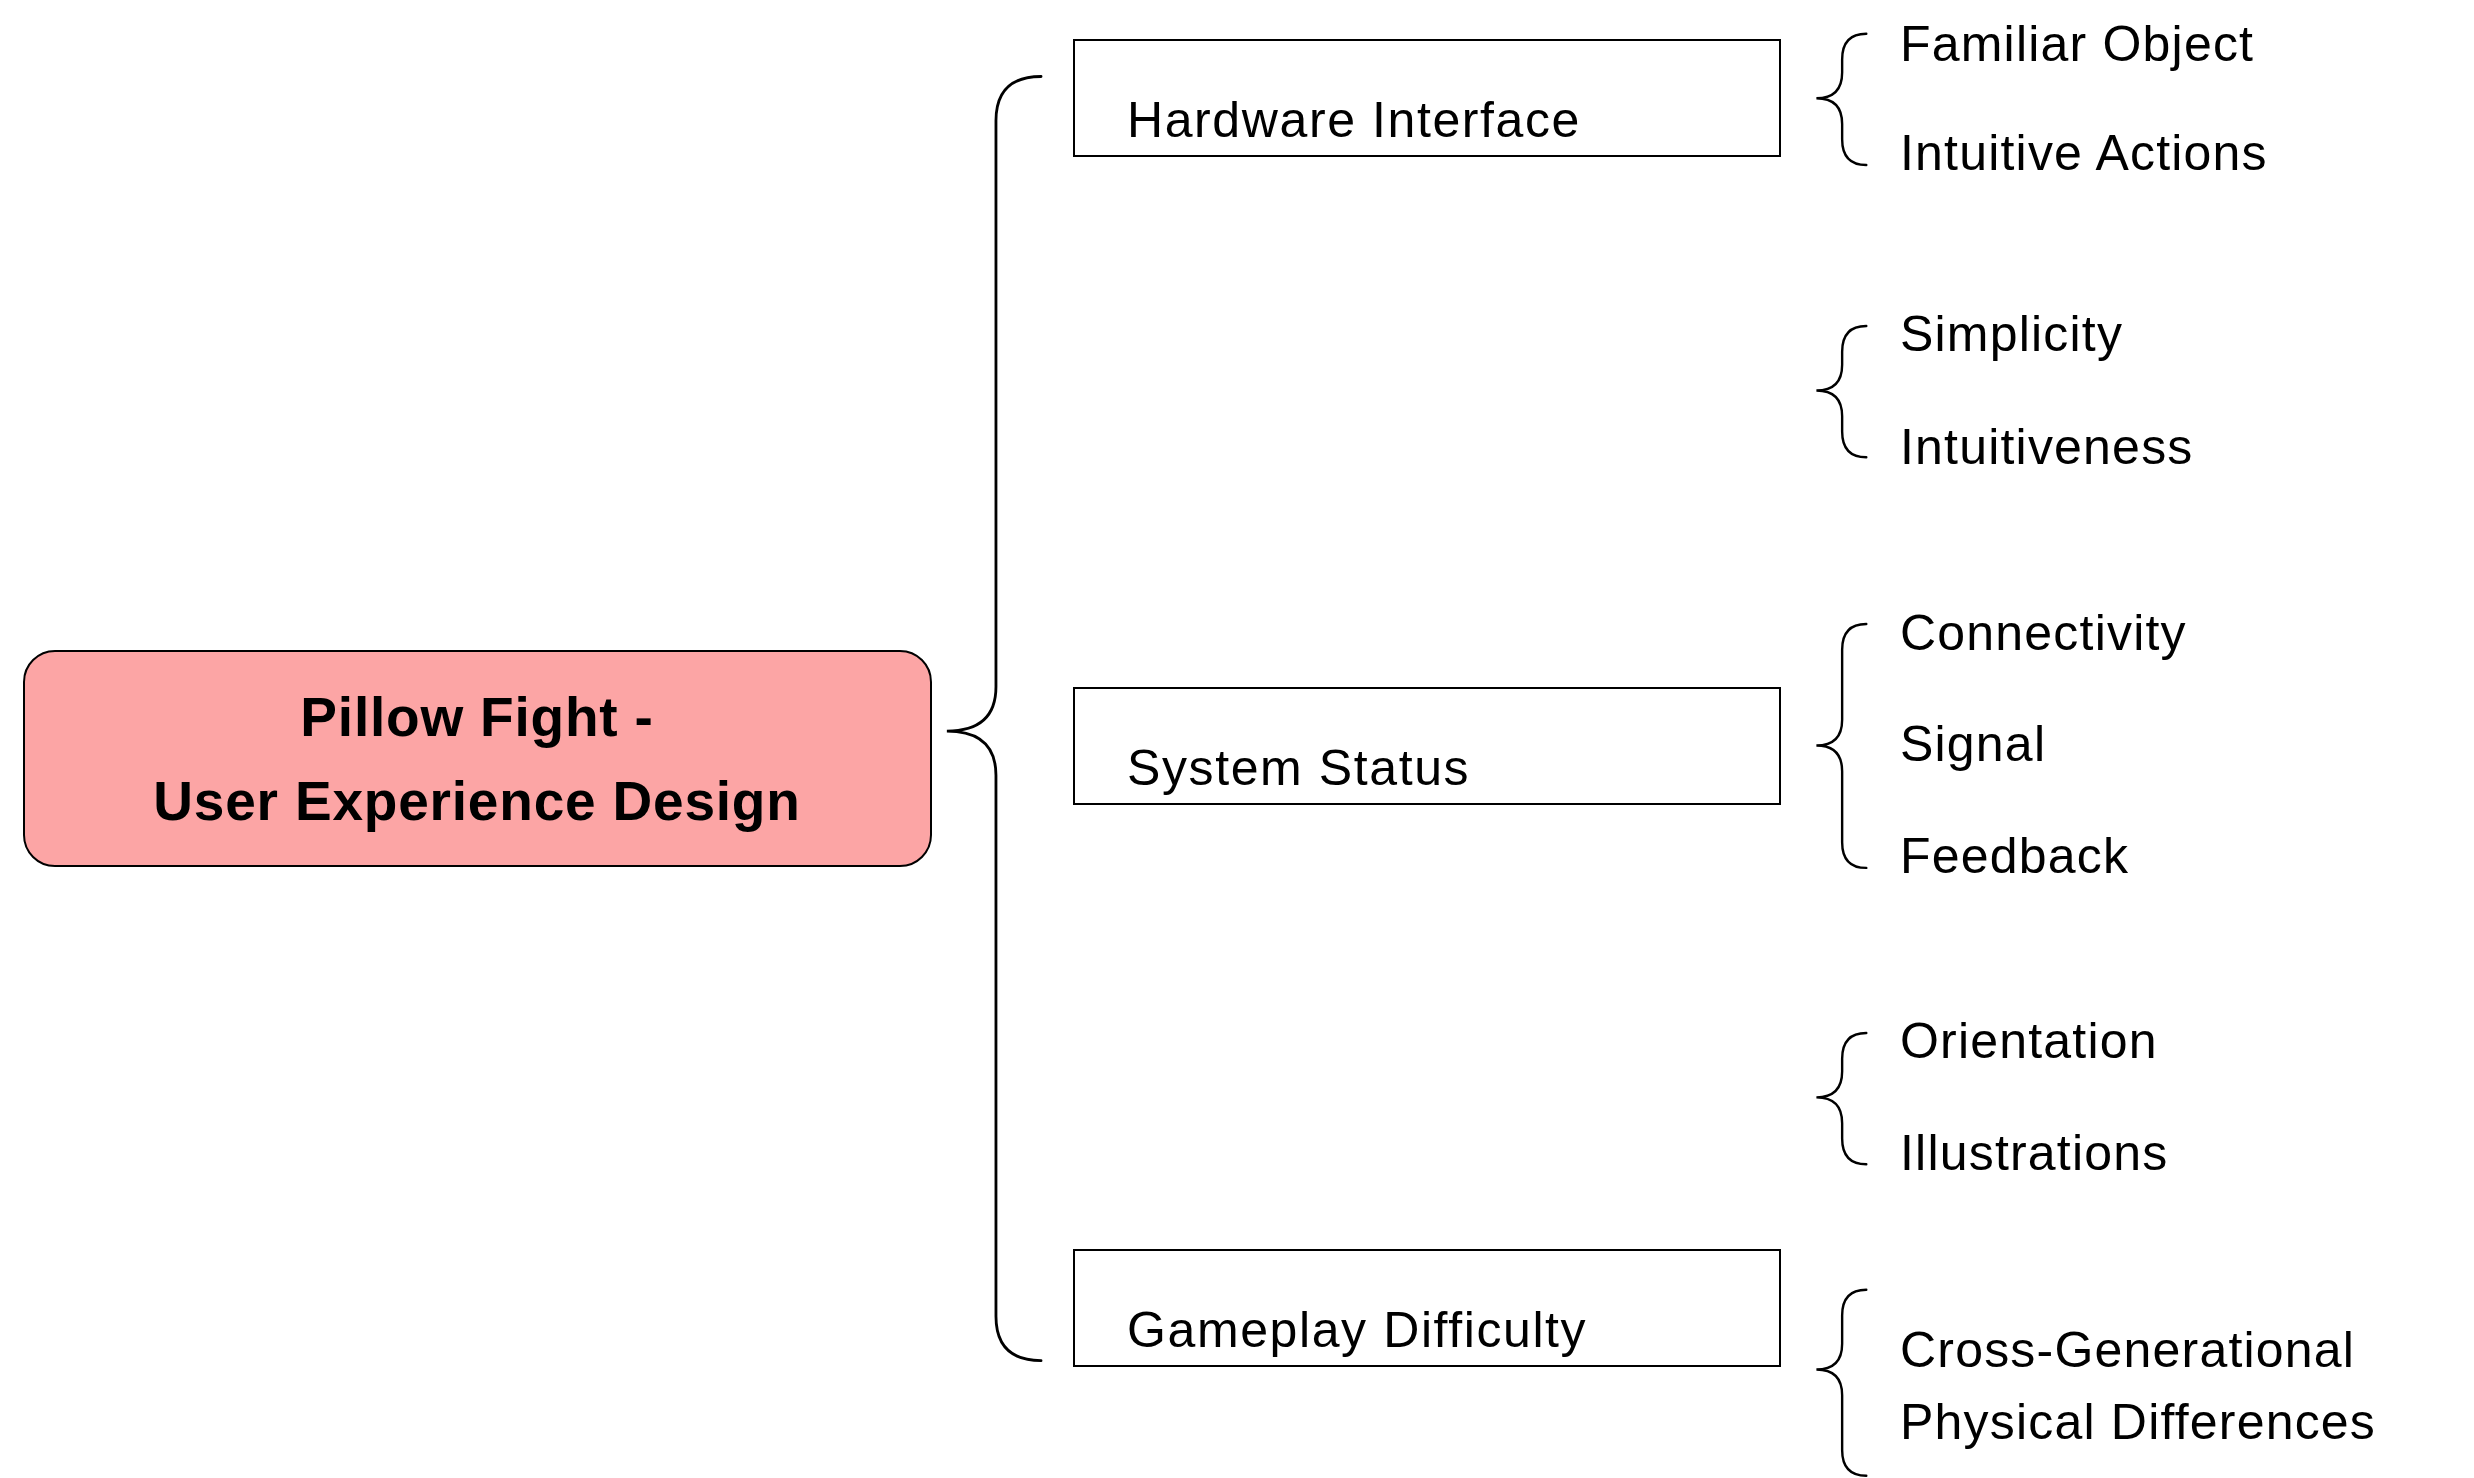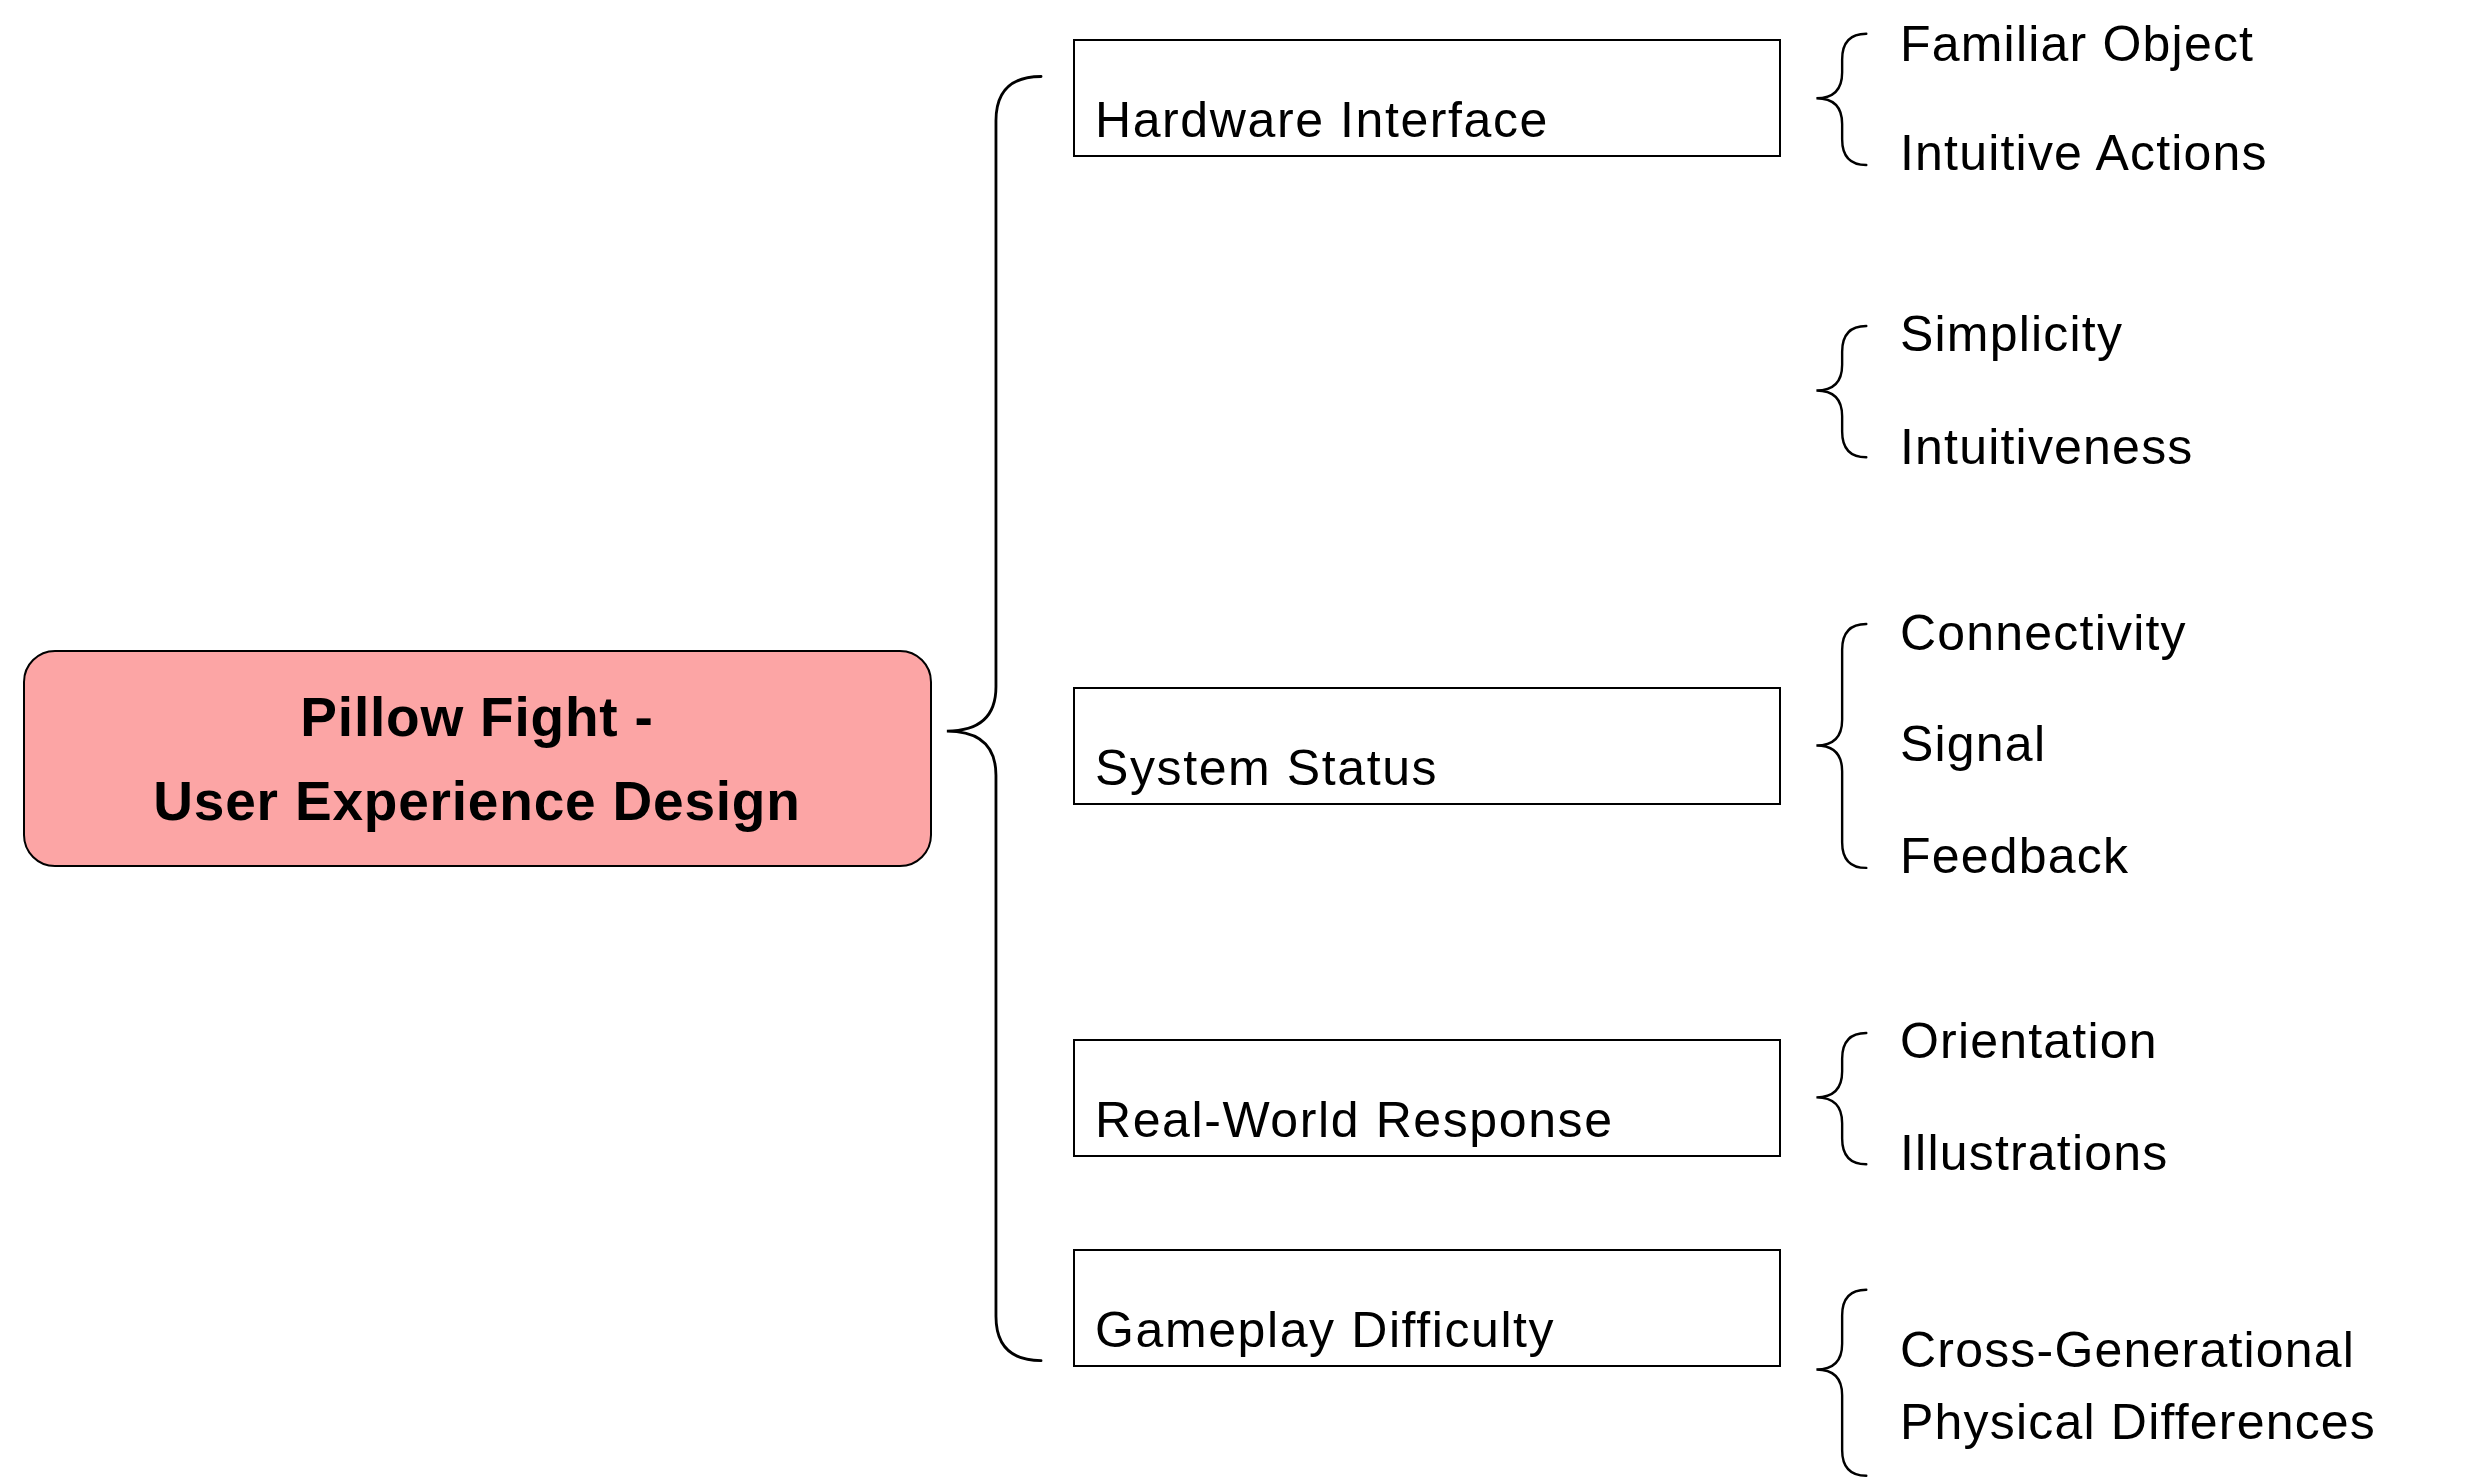--- a/index.html
+++ b/index.html
@@ -41,21 +41,21 @@
     position: absolute;
     left: 1073px;
     width: 704px; height: 114px;
     border: 2.4px solid #000000;
     background: #ffffff;
     display: flex;
     align-items: center;
     box-sizing: content-box;
   }
   .branch-box span {
-    padding-left: 20px;
+    padding-left: 52px;
     font-size: 50px;
     letter-spacing: 1.6px;
     white-space: nowrap;
     margin-top: 43px;
   }
   .leaf {
     position: absolute;
     left: 1900px;
     font-size: 50px;
     letter-spacing: 1.2px;
@@ -86,23 +86,20 @@
     <div class="leaf" style="top: 8px;">Familiar Object</div>
     <div class="leaf" style="top: 117px;">Intuitive Actions</div>
     <div class="leaf" style="top: 298px;">Simplicity</div>
     <div class="leaf" style="top: 411px;">Intuitiveness</div>
     <div class="branch-box" style="top: 687px;">
       <span>System Status</span>
     </div>
     <div class="leaf" style="top: 597px;">Connectivity</div>
     <div class="leaf" style="top: 708px;">Signal</div>
     <div class="leaf" style="top: 820px;">Feedback</div>
-    <div class="branch-box" style="top: 1039px;">
-      <span>Real-World Response</span>
-    </div>
     <div class="leaf" style="top: 1005px;">Orientation</div>
     <div class="leaf" style="top: 1117px;">Illustrations</div>
     <div class="branch-box" style="top: 1249px;">
       <span>Gameplay Difficulty</span>
     </div>
     <div class="leaf" style="top: 1298px; margin-top: 16px;">Cross-Generational
 Physical Differences</div>
   </div>
 
 

